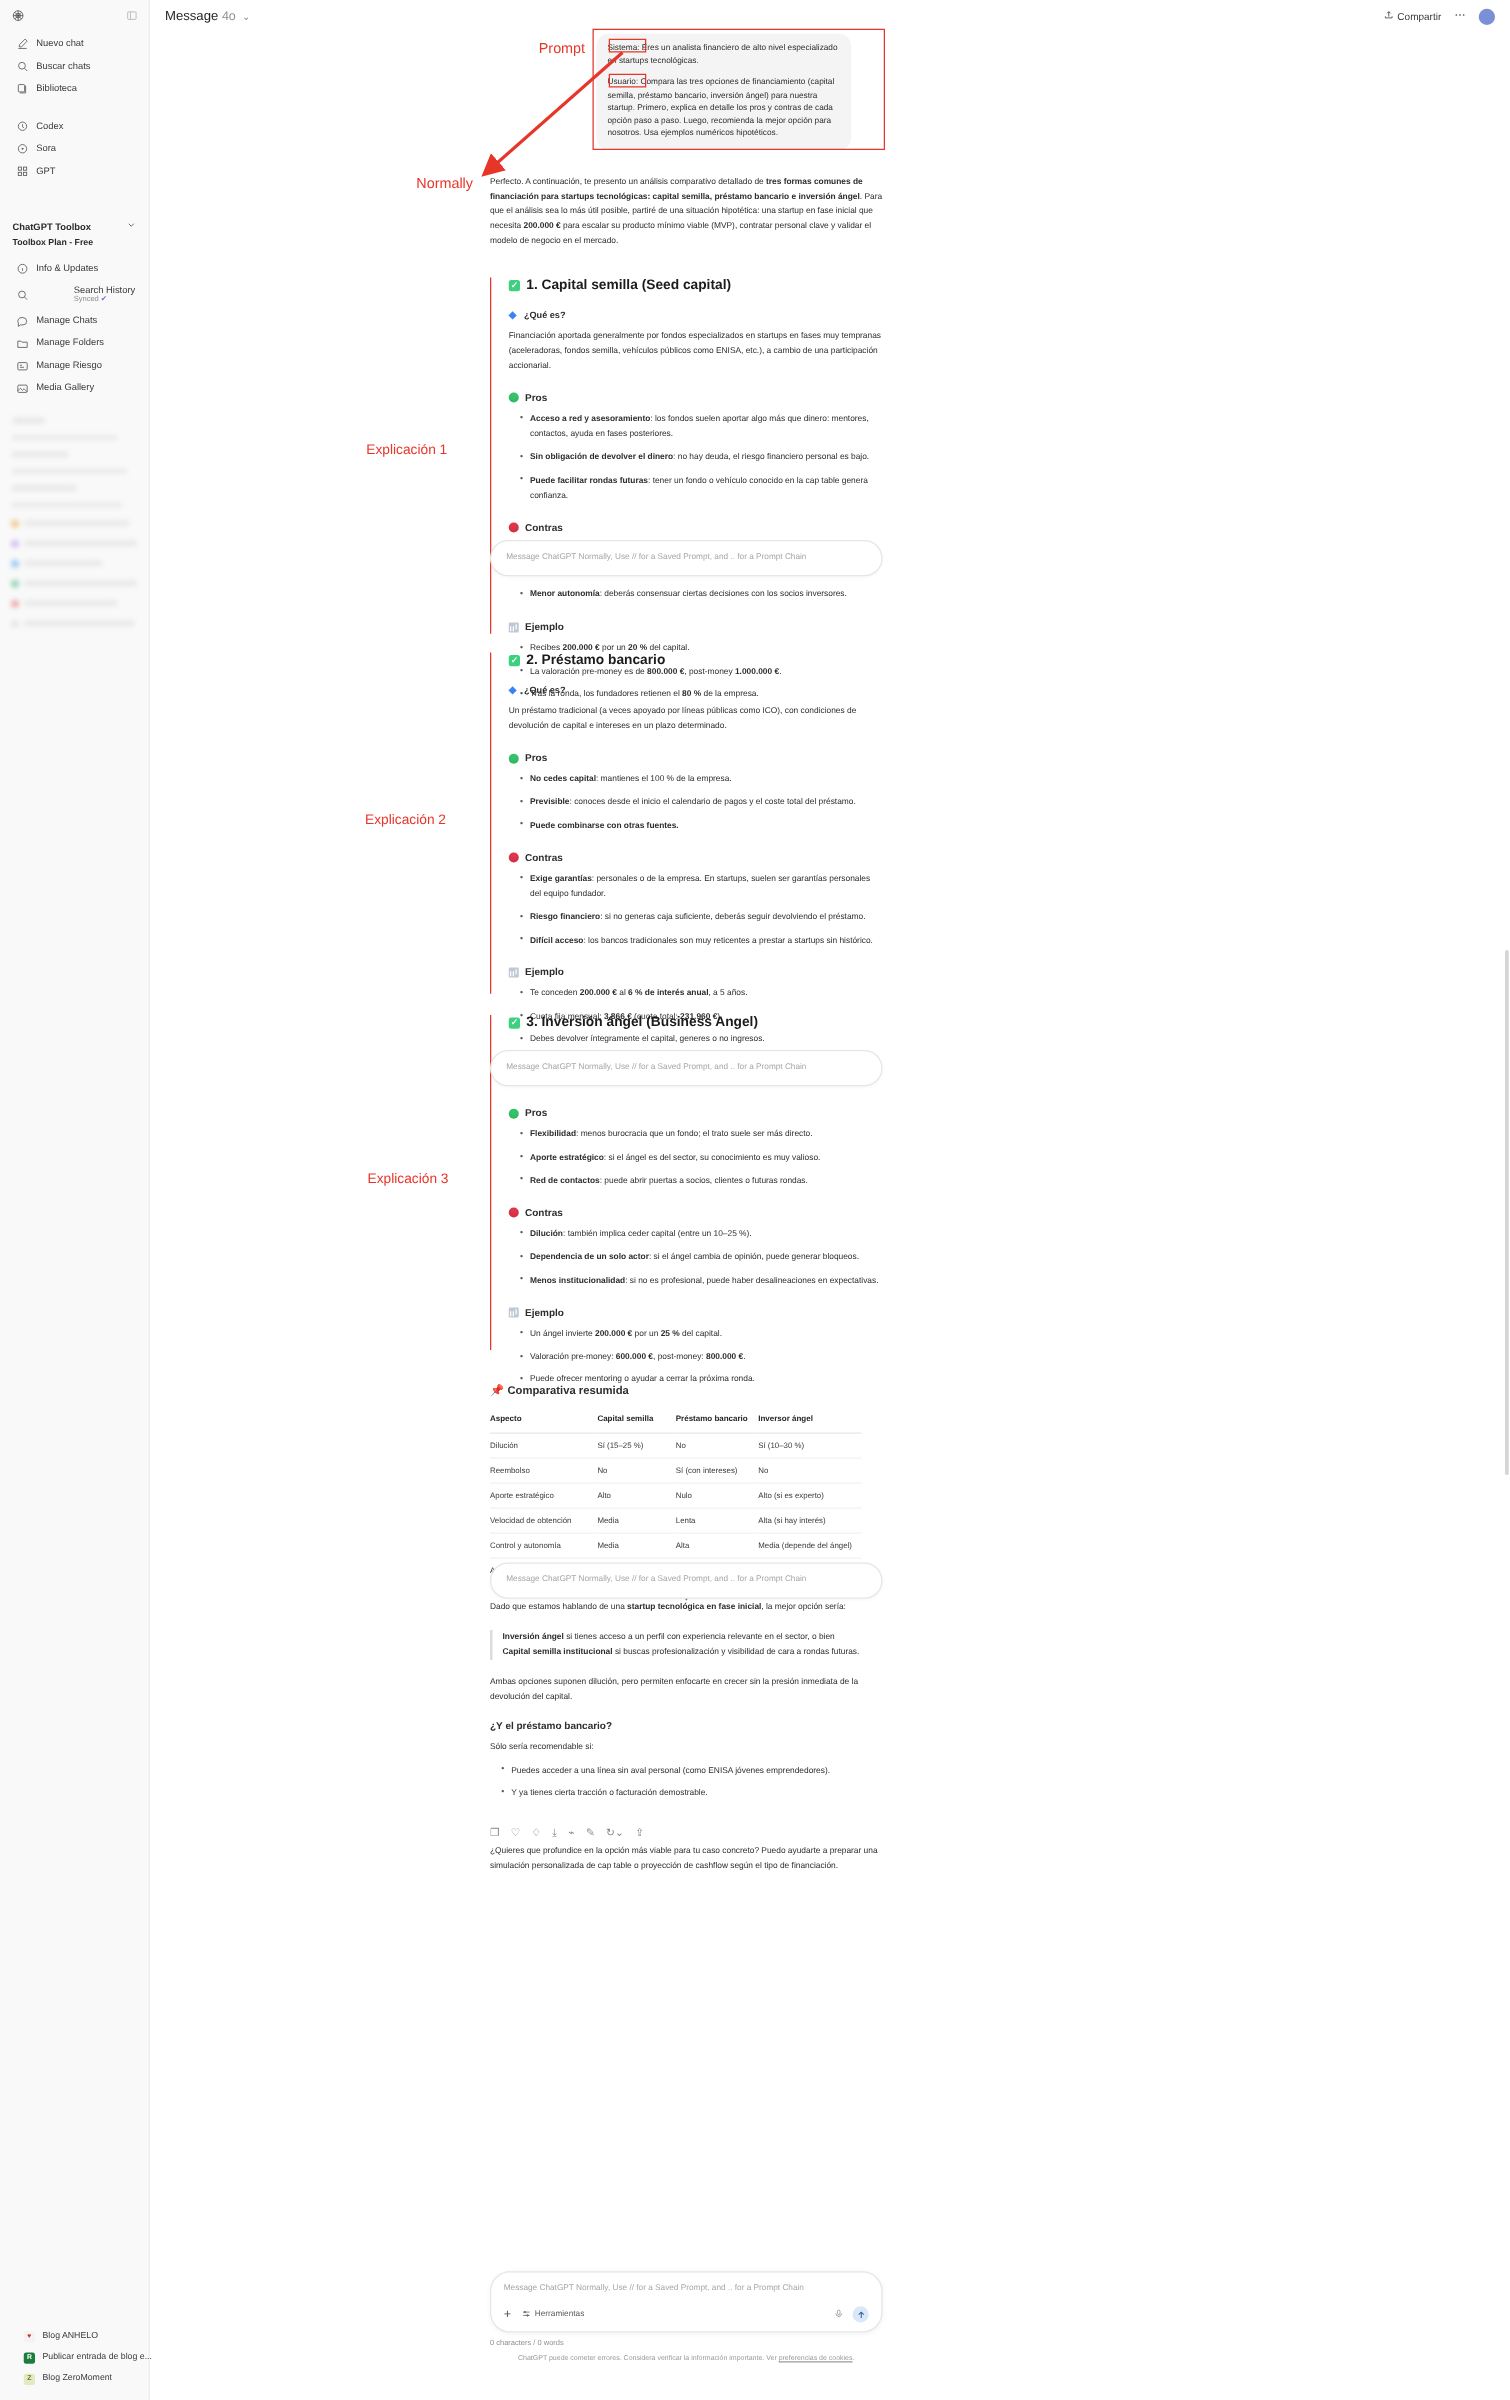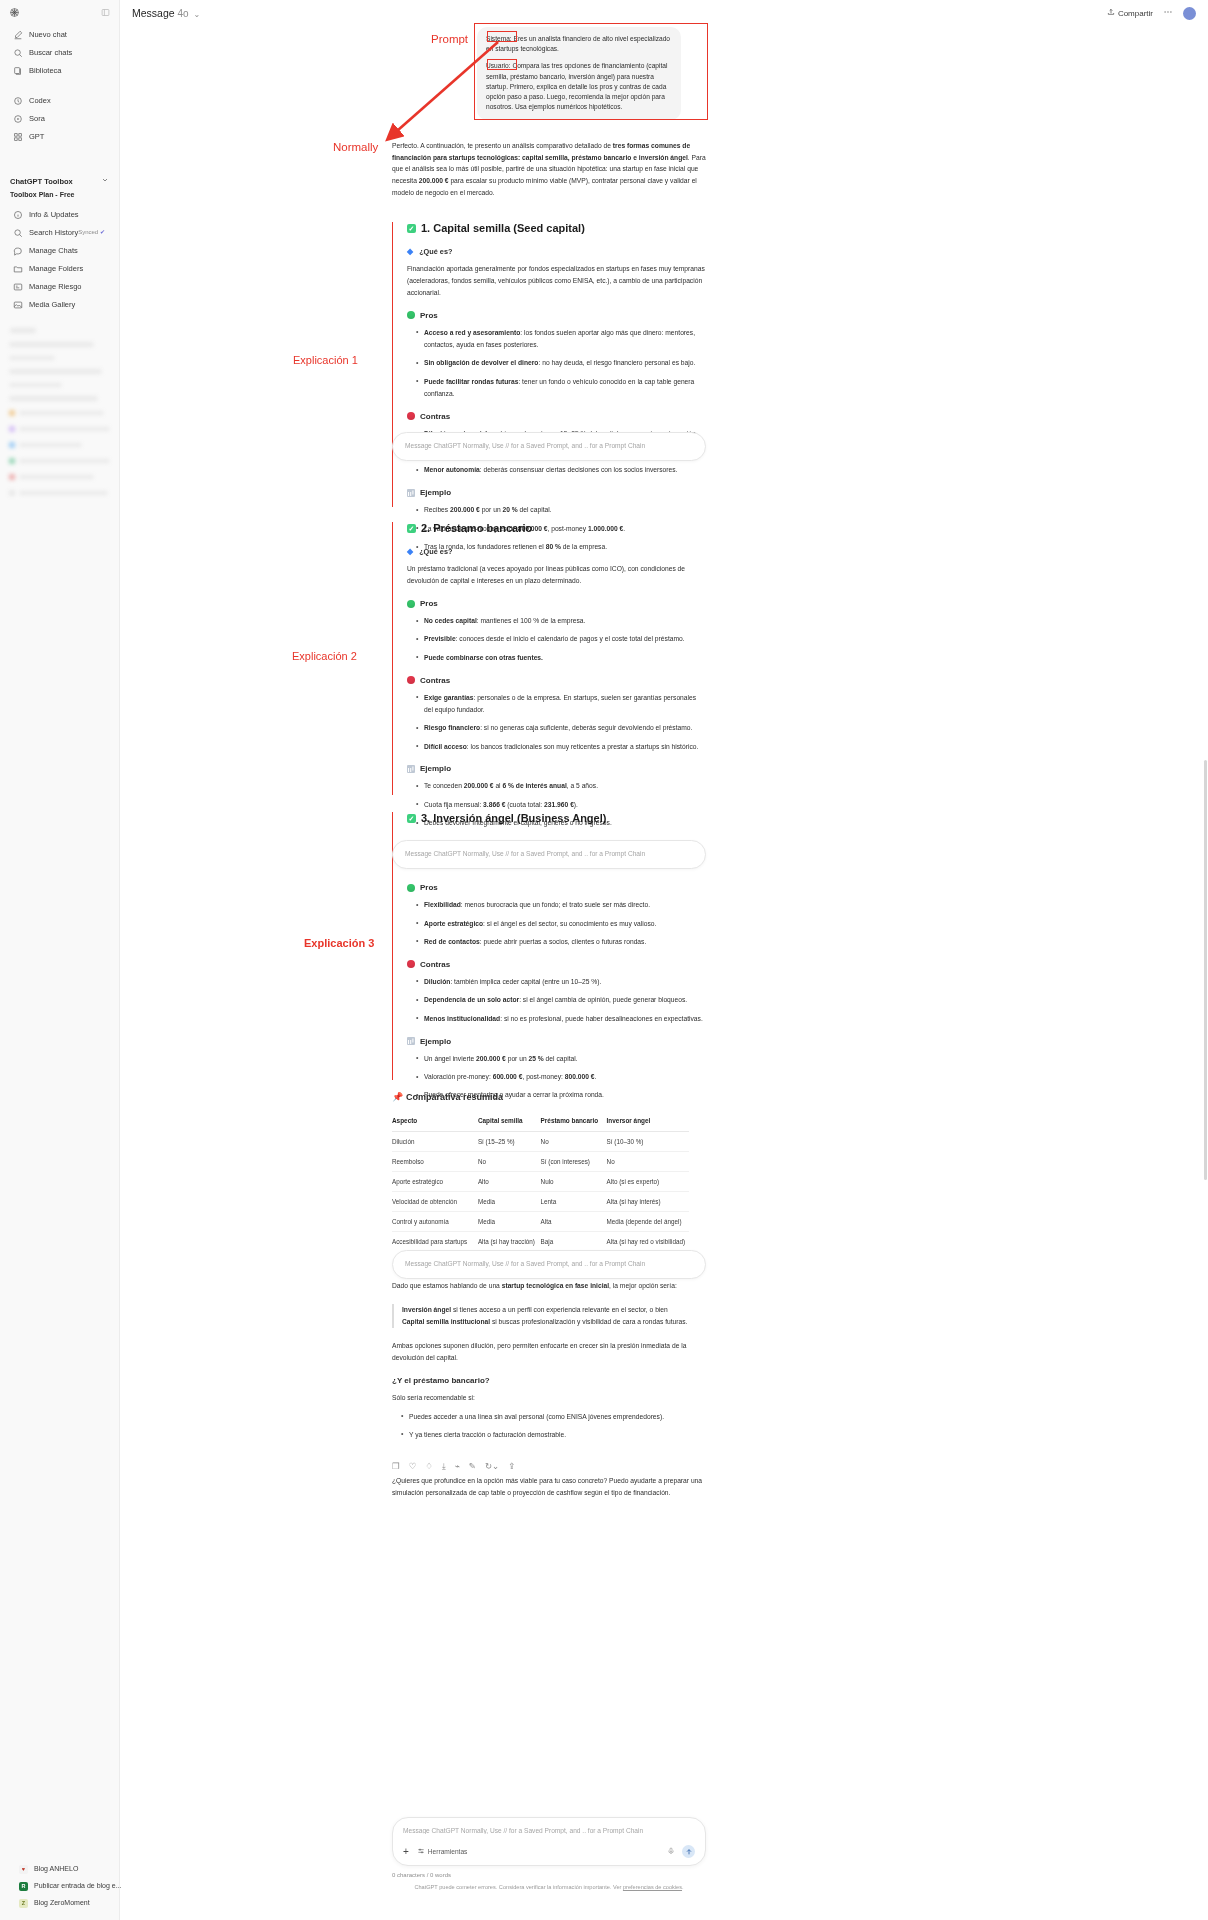--- a/index.html
+++ b/index.html
@@ -29,21 +29,21 @@
     cursor:pointer; line-height:1.15; white-space:nowrap;
   }
   .sb-ico { width:10px; height:10px; flex:0 0 10px; display:block; opacity:.8; }
   .sb-sep { height:8px; }
   .sb-section {
     display:flex; align-items:center; justify-content:space-between;
     padding:6px 10px 3px 10px; font-weight:bold; font-size:7.5px; color:#2a2a2a;margin-top:24px;
   }
   .sb-subtitle { padding:2px 10px 4px 10px; font-weight:bold; font-size:7px; color:#2a2a2a; }
   .sb-item .sub { font-size:6px; color:#8c8c8c; display:block; }
-  .sb-item .two { display:flex; flex-direction:row; line-height:1.15; }
+  .sb-item .two { display:flex; flex-direction:column; line-height:1.15;margin-left:30px; }
   .synced { color:#6b6bd6; }
 
   
   .sb-blur { margin-top:14px; padding:0 9px; filter:blur(2.2px); opacity:.55; }
   .sb-blur-hdr { height:5px; width:26px; background:#d9d9d9; border-radius:3px; margin:6px 0 9px 1px; }
   .sb-blur-row { height:4.5px; border-radius:3px; background:#dcdcdc; margin:9px 0; }
   .sb-blur-row.sw { display:flex; align-items:center; gap:4px; background:none; height:7px; }
   .sb-blur-row .dot { width:6px; height:6px; border-radius:2px; flex:0 0 6px; }
   .sb-blur-row .bar { height:4.5px; border-radius:3px; background:#dcdcdc; flex:1; }
 
@@ -101,21 +101,21 @@
   }
   .emoji-check {
     width:9px; height:9px; border-radius:2px; background:#3dd07f;
     display:inline-flex; align-items:center; justify-content:center;
     color:#fff; font-size:7px; line-height:1; flex:0 0 9px;
   }
   .qsub { font-size:7.3px; font-weight:bold; margin:0 0 7px 0; display:flex; gap:6px; align-items:baseline; }
   .qsub .bull { color:#3b82f6; font-size:8px; line-height:1; }
   .para { font-size:6.7px; line-height:1.78; margin:0 0 12px 0; }
   .grp-title {
-    font-size:8px; font-weight:bold; margin:0 0 7px 0;
+    font-size:8px; font-weight:bold; margin:15px 0 7px 0;
     display:flex; align-items:center; gap:5px;
   }
   .dot-g { width:8px; height:8px; border-radius:50%; background:#35c46a; flex:0 0 8px;
            box-shadow: inset 0 -2px 3px rgba(0,0,0,.08); }
   .dot-r { width:8px; height:8px; border-radius:50%; background:#e0354a; flex:0 0 8px;
            box-shadow: inset 0 -2px 3px rgba(0,0,0,.08); }
   .chart-ico { width:8px; height:8px; flex:0 0 8px; background:#bfc8d4; border-radius:1px;
                display:block; position:relative; }
   .chart-ico:after { content:""; position:absolute; left:1px; bottom:1px; width:1.4px; height:4px; background:#fff;
                      box-shadow: 2.2px 0 0 #fff, 4.4px -1.5px 0 #fff; }
@@ -664,21 +664,21 @@
 </div>
 
 <div class="redbox" style="left:474px; top:23px; width:234px; height:97px;"></div>
 <div class="redbox" style="left:487px; top:31px; width:30px; height:11px;"></div>
 <div class="redbox" style="left:487px; top:59px; width:30px; height:11px;"></div>
 
 <div class="anno anno-big" style="left:431px; top:33px;">Prompt</div>
 <div class="anno anno-big" style="left:333px; top:141px;">Normally</div>
 <div class="anno" style="left:293px; top:354px;">Explicación 1</div>
 <div class="anno" style="left:292px; top:650px;">Explicación 2</div>
-<div class="anno" style="left:304px; top:937px;font-weight:bold;">Explicación 3</div>
+<div class="anno" style="left:294px; top:937px;">Explicación 3</div>
 
 <svg class="arrow" style="left:378px; top:38px; width:130px; height:110px;">
   <defs>
     <marker id="ah" markerWidth="7" markerHeight="7" refX="5" refY="3.5" orient="auto">
       <path d="M0,0 L7,3.5 L0,7 z" fill="#e8352a"></path>
     </marker>
   </defs>
   <line x1="120" y1="4" x2="11" y2="100" stroke="#e8352a" stroke-width="2.6" marker-end="url(#ah)"></line>
 </svg>
 

